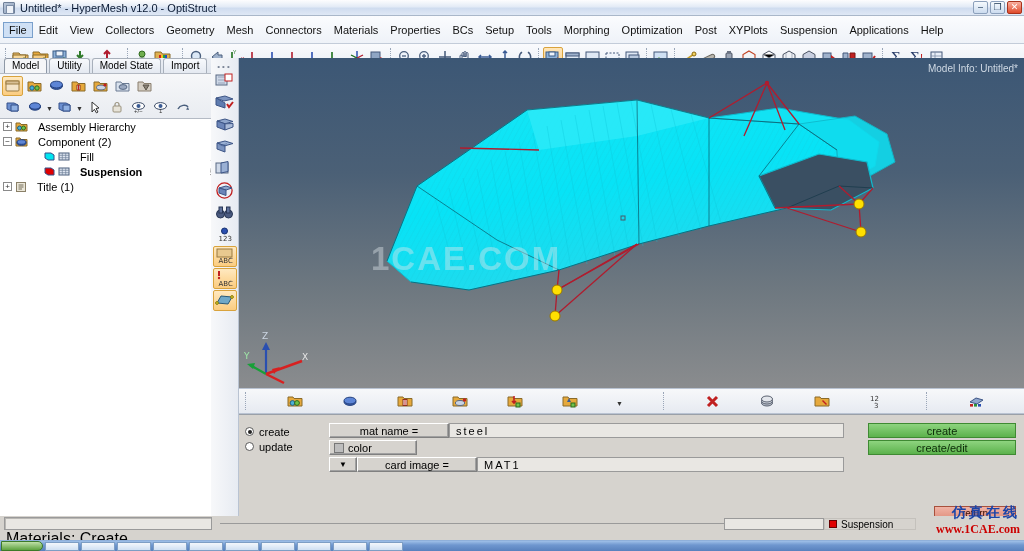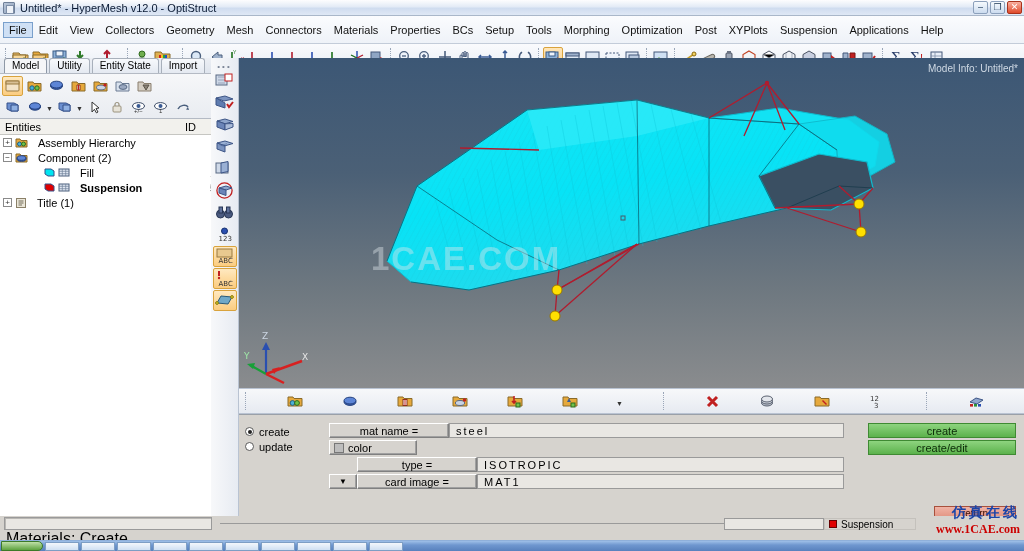--- a/index.html
+++ b/index.html
@@ -542,21 +542,21 @@
         </svg>
     </div>
   </div>
 
   <div class="main">
 
     <div class="browser">
       <div class="tabs" id="browser-tabs">
         <div class="tab active">Model</div>
           <div class="tab">Utility</div>
-          <div class="tab">Entity State</div>
+          <div class="tab">Model State</div>
           <div class="tab">Import</div>
           <div class="tabs-x">✕</div>
       </div>
 
       <div class="brow-tools">
         <div class="brow-row">
           <div class="bt sel">
             <svg class="ico" width="15" height="14" viewBox="0 0 15 14">
                 <rect x="1" y="2" width="13" height="10" rx="1" fill="#f3e3c8" stroke="#9a7a40"></rect>
                 <rect x="1" y="2" width="13" height="3" fill="#d8bf95" stroke="#9a7a40"></rect>
@@ -650,34 +650,20 @@
           </div>
           <div class="bt">
             <svg class="ico" width="14" height="14" viewBox="0 0 14 14">
                 <path d="M2 9c2-4 8-5 10-2" stroke="#4a5f7d" stroke-width="1.5" fill="none"></path>
                 <path d="M12 7l1 3-3-.6z" fill="#4a5f7d"></path>
               </svg>
           </div>
         </div>
       </div>
 
-      <div class="tree-head">
-        <div class="c-ent">Entities</div>
-        <div class="c-id">ID</div>
-        <div style="width:26px;display:flex;align-items:center;">
-          <svg width="12" height="12" viewBox="0 0 12 12">
-              <circle cx="6" cy="6" r="5.3" fill="#fff" stroke="#666"></circle>
-              <path d="M6 6L6 .7A5.3 5.3 0 0110.6 3.4z" fill="#e03b2f"></path>
-              <path d="M6 6l4.6-2.6A5.3 5.3 0 0110.6 8.6z" fill="#f0c020"></path>
-              <path d="M6 6l4.6 2.6A5.3 5.3 0 011.4 8.6z" fill="#3fa54a"></path>
-              <path d="M6 6L1.4 8.6A5.3 5.3 0 011.4 3.4z" fill="#2a6fd0"></path>
-              <path d="M6 6L1.4 3.4A5.3 5.3 0 016 .7z" fill="#8a4ad0"></path>
-            </svg>
-        </div>
-      </div>
 
       <div class="tree-body" id="tree-body">
           <div class="trow ind1">
             <span class="exp">+</span>
             <span style="flex: 0 0 auto; display: flex; align-items: center;">
               <svg width="13" height="12" viewBox="0 0 13 12">
                 <path d="M1 2h4l1 1.5h6V10H1z" fill="#e6a93c" stroke="#8a6a28"></path>
                 <circle cx="4.5" cy="7" r="2" fill="#4ab0d8" stroke="#23607e"></circle>
                 <circle cx="8.5" cy="7" r="2" fill="#6fc24a" stroke="#2f6a1e"></circle>
               </svg>
@@ -1100,25 +1086,20 @@
               <div class="fval">steel</div>
             </div>
             <div class="frow">
               <div class="fbtn-small">
                 <span class="colorchip" style="background: rgb(189, 189, 189);"></span>
                 <span>color</span>
               </div>
               <div style="flex: 1 1 0%;"></div>
             </div>
             <div class="frow">
-              <div class="spacer-empty"></div>
-              <div class="flabel">type =</div>
-              <div class="fval">ISOTROPIC</div>
-            </div>
-            <div class="frow">
               <div class="dropbtn">▼</div>
               <div class="flabel">card image =</div>
               <div class="fval">MAT1</div>
             </div>
           </div>
         <div class="greenbtns" id="green-btns">
             <div class="gbtn">create</div>
             <div class="gbtn">create/edit</div>
           </div>
         <div class="returnbtn">return</div>

